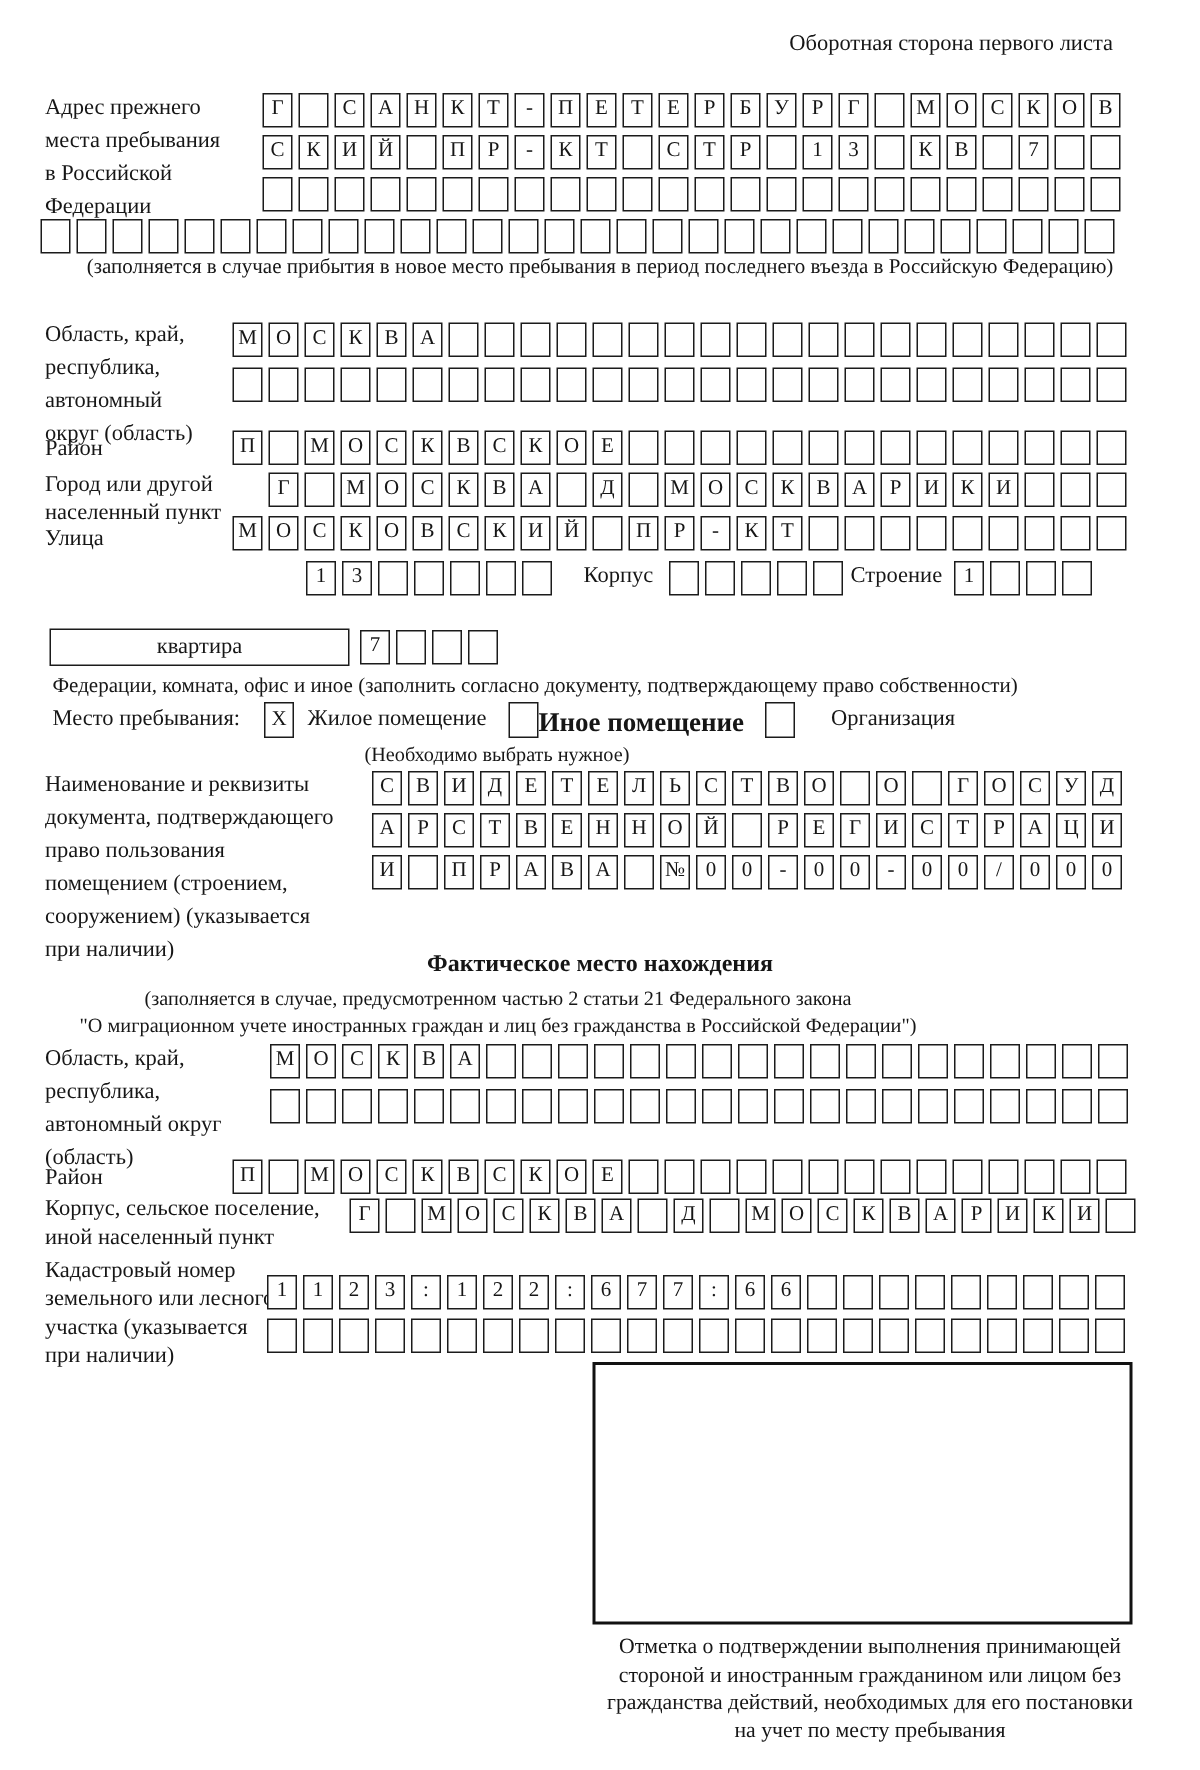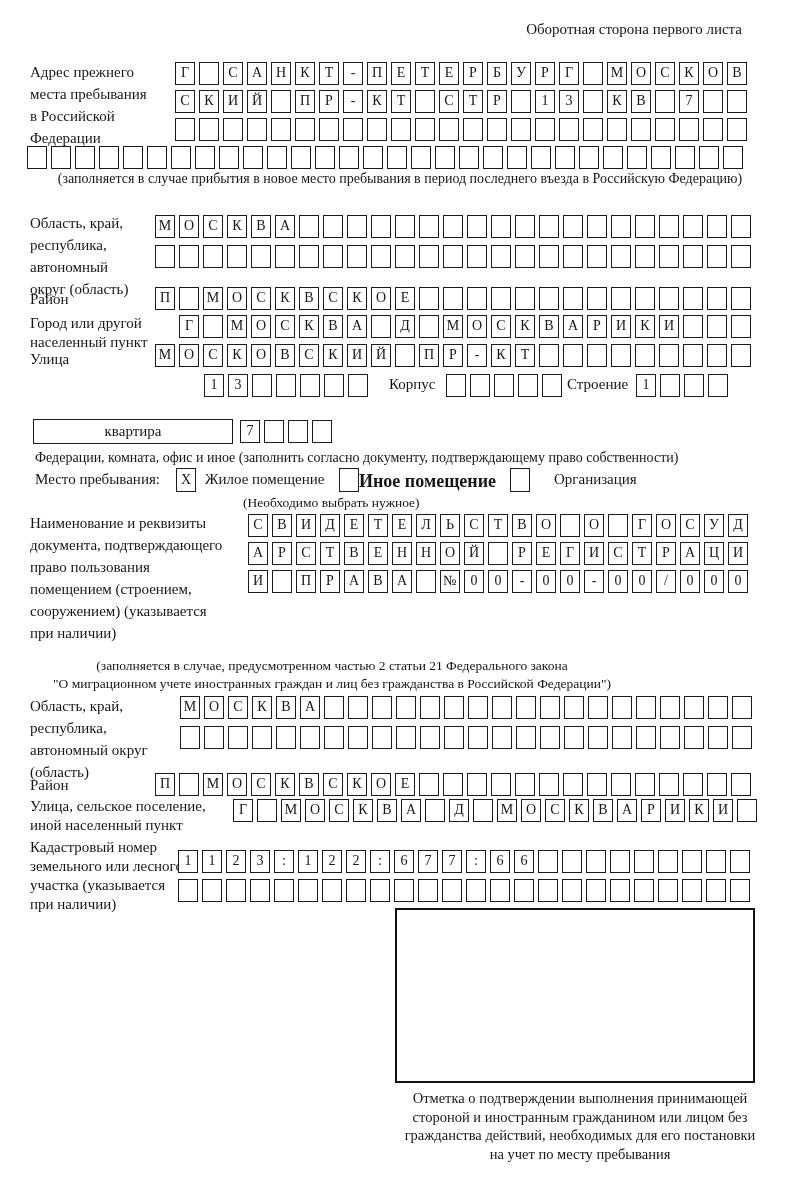--- a/index.html
+++ b/index.html
@@ -406,20 +406,21 @@
       <span class="cb">0</span>
       <span class="cb">-</span>
       <span class="cb">0</span>
       <span class="cb">0</span>
       <span class="cb">/</span>
       <span class="cb">0</span>
       <span class="cb">0</span>
       <span class="cb">0</span>
     </div>
 
+  <div class="head" style="top:634px;">Фактическое место нахождения</div>
   <div class="smallc" style="top:657px;">(заполняется в случае, предусмотренном частью 2 статьи 21 Федерального закона
 "О миграционном учете иностранных граждан и лиц без гражданства в Российской Федерации")</div>
 
   <div class="lbl" style="left:30px;top:695px;width:150px;">Область, край,
 республика,
 автономный округ
 (область)</div>
   <div class="row" style="left:180px;top:696px;">
       <span class="cb">М</span>
       <span class="cb">О</span>
@@ -495,21 +496,21 @@
       <span class="cb"></span>
       <span class="cb"></span>
       <span class="cb"></span>
       <span class="cb"></span>
       <span class="cb"></span>
       <span class="cb"></span>
       <span class="cb"></span>
       <span class="cb"></span>
     </div>
 
-  <div class="lbl2" style="left:30px;top:797px;width:200px;">Улица, сельское поселение,
+  <div class="lbl2" style="left:30px;top:797px;width:200px;">Корпус, сельское поселение,
 иной населенный пункт</div>
   <div class="row" style="left:233px;top:799px;">
       <span class="cb">Г</span>
       <span class="cb"></span>
       <span class="cb">М</span>
       <span class="cb">О</span>
       <span class="cb">С</span>
       <span class="cb">К</span>
       <span class="cb">В</span>
       <span class="cb">А</span>

